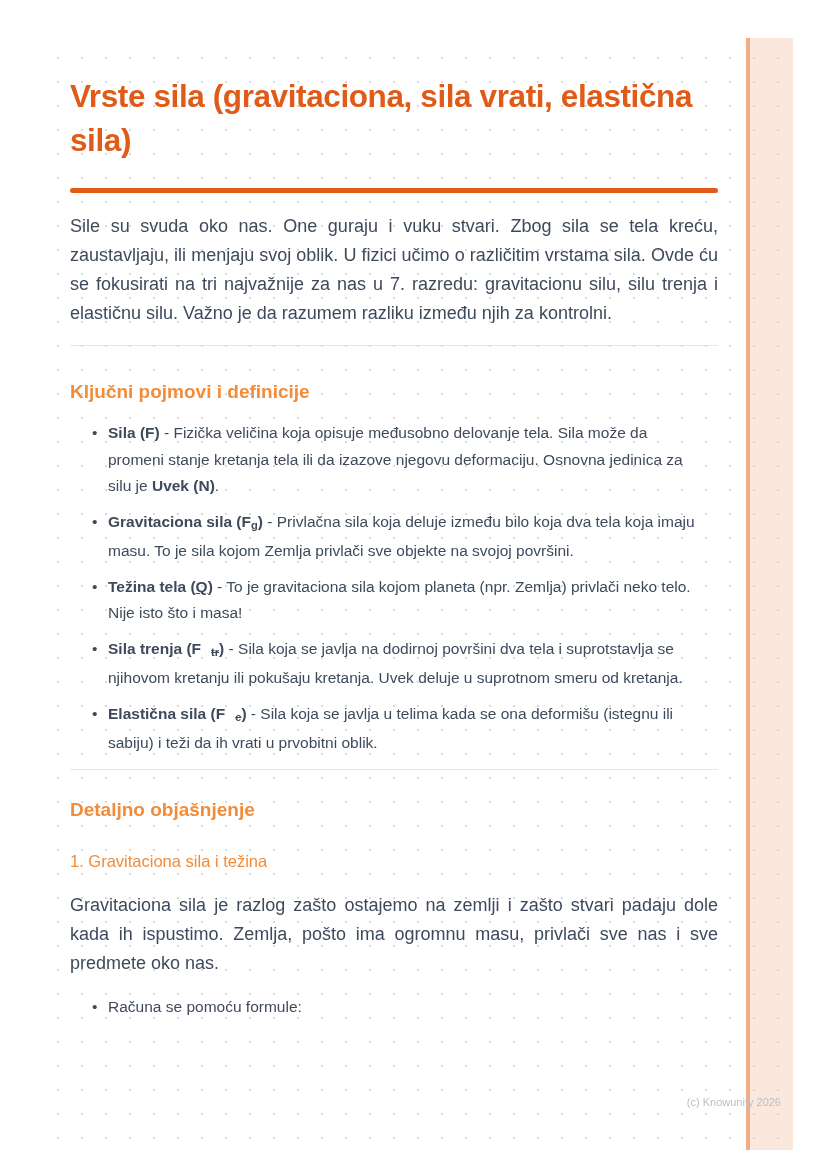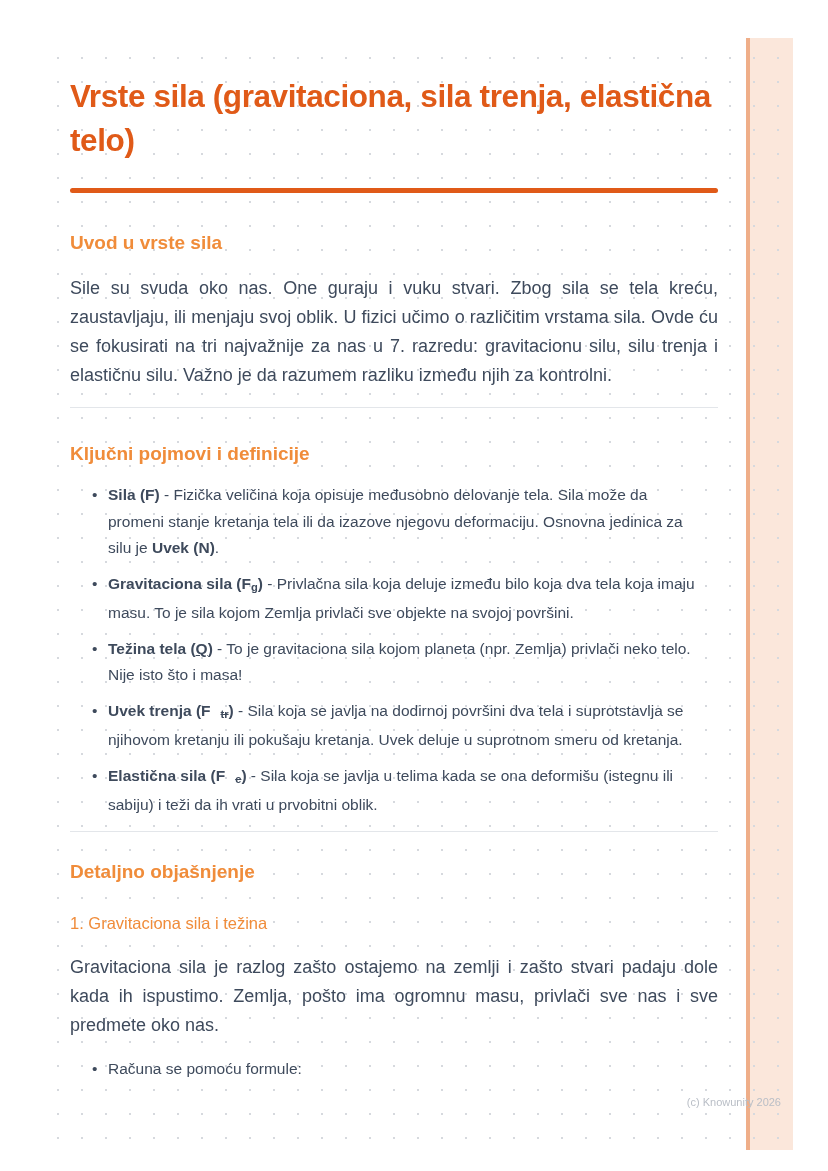--- a/index.html
+++ b/index.html
@@ -126,35 +126,34 @@
 </head>
 <body>
 
 <div class="page">
 
   <div class="accent-band"></div>
   <div class="dots"></div>
 
   <div class="content">
 
-    <h1>Vrste sila (gravitaciona, sila trenja, elastična telo)</h1>
+    <h1>Vrste sila (gravitaciona, sila vrati, elastična sila)</h1>
 
     <div class="rule"></div>
 
-    <h2 class="h2-intro">Uvod u vrste sila</h2>
     <p>Sile su svuda oko nas. One guraju i vuku stvari. Zbog sila se tela kreću, zaustavljaju, ili menjaju svoj oblik. U fizici učimo o različitim vrstama sila. Ovde ću se fokusirati na tri najvažnije za nas u 7. razredu: gravitacionu silu, silu trenja i elastičnu silu. Važno je da razumem razliku između njih za kontrolni.</p>
 
     <hr class="divider">
 
     <h2 class="h2-terms">Ključni pojmovi i definicije</h2>
     <ul>
         <li><span class="b">Sila (F)</span><span> - Fizička veličina koja opisuje međusobno delovanje tela. Sila može da promeni stanje kretanja tela ili da izazove njegovu deformaciju. Osnovna jedinica za silu je </span><span class="b">Uvek (N)</span><span>.</span></li>
         <li><span class="b">Gravitaciona sila (F</span><span class="b sub u">g</span><span class="b">)</span><span> - Privlačna sila koja deluje između bilo koja dva tela koja imaju masu. To je sila kojom Zemlja privlači sve objekte na svojoj površini.</span></li>
         <li><span class="b">Težina tela (</span><span class="b u">Q</span><span class="b">)</span><span> - To je gravitaciona sila kojom planeta (npr. Zemlja) privlači neko telo. Nije isto što i masa!</span></li>
-        <li><span class="b">Uvek trenja (F</span><span class="b sub s">tr</span><span class="b">)</span><span> - Sila koja se javlja na dodirnoj površini dva tela i suprotstavlja se njihovom kretanju ili pokušaju kretanja. Uvek deluje u suprotnom smeru od kretanja.</span></li>
+        <li><span class="b">Sila trenja (F</span><span class="b sub s">tr</span><span class="b">)</span><span> - Sila koja se javlja na dodirnoj površini dva tela i suprotstavlja se njihovom kretanju ili pokušaju kretanja. Uvek deluje u suprotnom smeru od kretanja.</span></li>
         <li><span class="b">Elastična sila (F</span><span class="b sub s">e</span><span class="b">)</span><span> - Sila koja se javlja u telima kada se ona deformišu (istegnu ili sabiju) i teži da ih vrati u prvobitni oblik.</span></li>
       </ul>
 
     <hr class="divider divider-2">
 
     <h2 class="h2-detail">Detaljno objašnjenje</h2>
     <h3>1. Gravitaciona sila i težina</h3>
     <p>Gravitaciona sila je razlog zašto ostajemo na zemlji i zašto stvari padaju dole kada ih ispustimo. Zemlja, pošto ima ogromnu masu, privlači sve nas i sve predmete oko nas.</p>
     <ul>
         <li><span>Računa se pomoću formule:</span></li>

